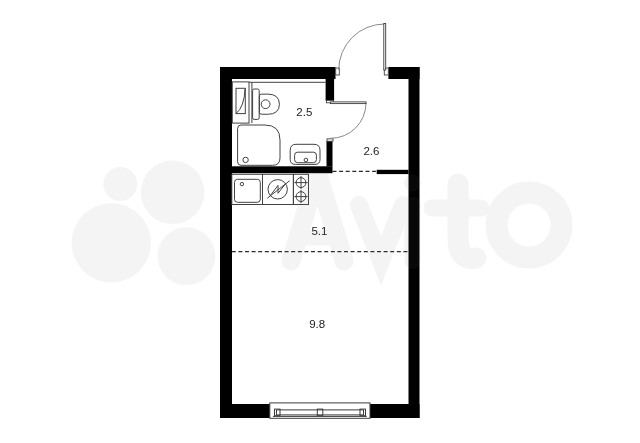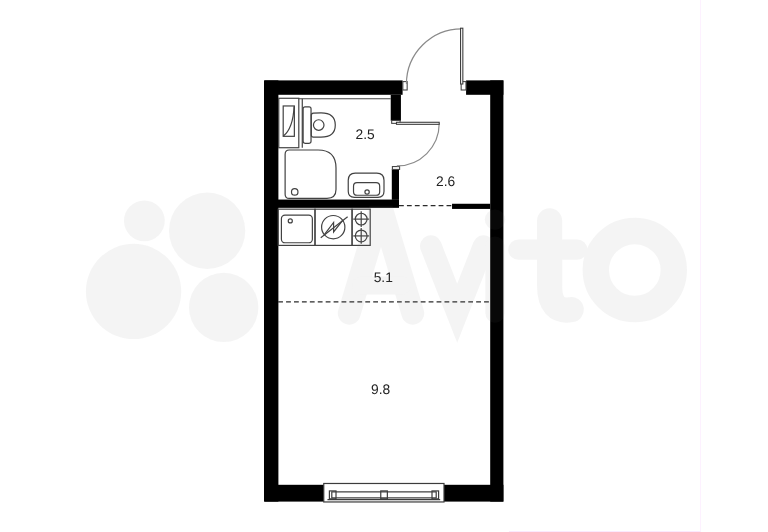--- a/index.html
+++ b/index.html
@@ -1,16 +1,16 @@
 <!DOCTYPE html>
 <html><head>
 <meta charset="utf-8">
 <style>
   html,body{margin:0;padding:0;background:#fff;}
-  .page{width:584px;height:443px;position:relative;overflow:hidden;background:#f0abfc;}
+  .page{width:640px;height:443px;position:relative;overflow:hidden;background:#f0abfc;}
   svg{display:block;}
   text{font-family:"Liberation Sans", sans-serif;}
 </style>
 </head>
 <body>
 <div class="page">
 <svg width="640" height="443" viewBox="0 0 640 443">
   <rect x="0" y="0" width="640" height="443" fill="#ffffff"></rect>
 
   <g fill="#000000" stroke="none">

